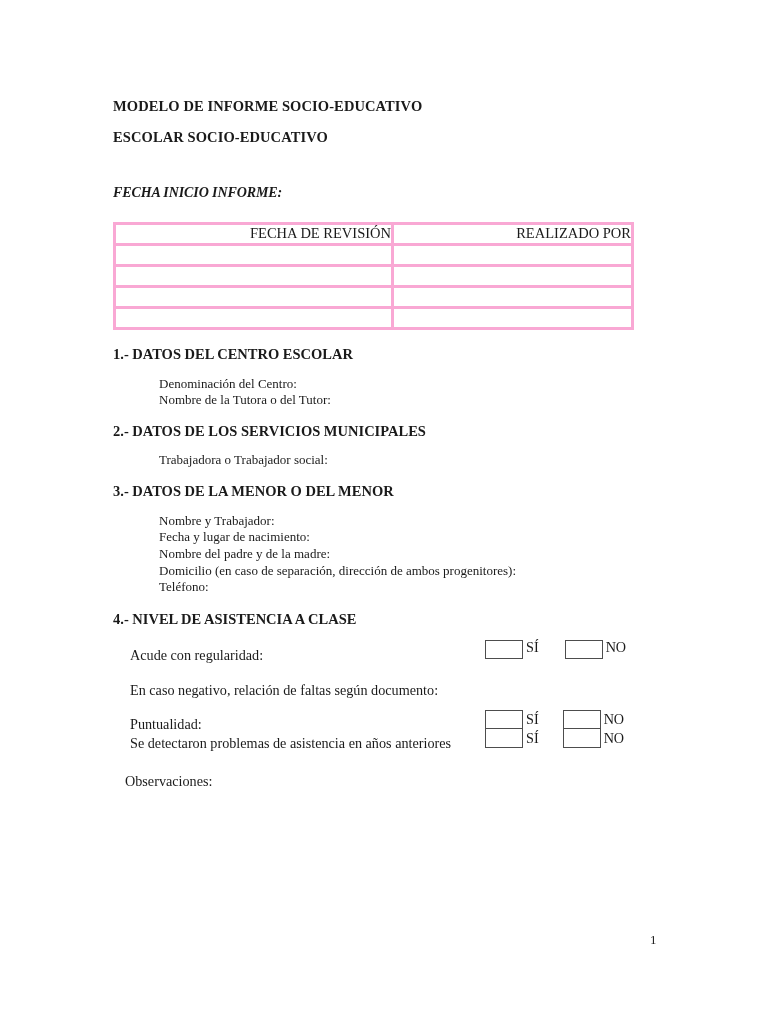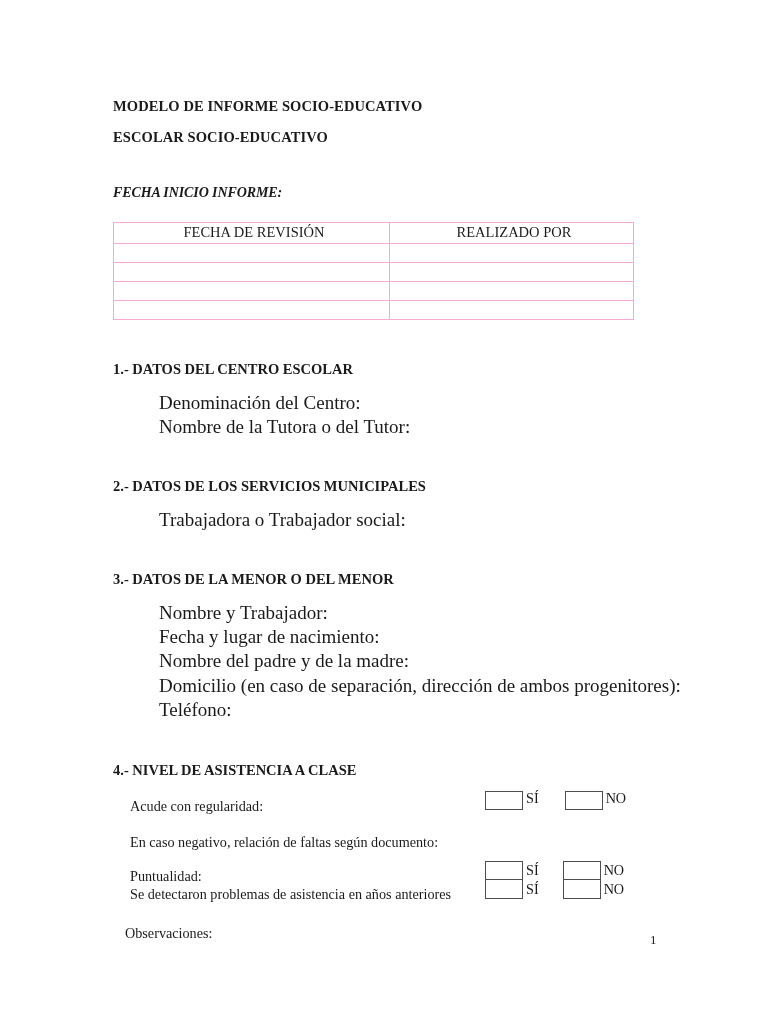--- a/index.html
+++ b/index.html
@@ -68,43 +68,42 @@
   }
 
   
   .rev-table {
     border-collapse: collapse;
     width: 521px;
     table-layout: fixed;
     margin: 0;
   }
   .rev-table td, .rev-table th {
-    border: 1px solid #f9a8d4;
+    border: 3px solid #f9a8d4;
     height: 18px;
     padding: 0 0 0 5px;
     font-size: 14.5px;
     font-weight: normal;
-    text-align: center;
+    text-align: right;
     vertical-align: middle;
     line-height: 1.05;
     margin-left: 34px;
   }
   .rev-table .col-a { width: 270px; }
   .rev-table .hdr { height: 21px; }
 
   
   .sec-head {
     font-weight: bold;
     font-size: 14.5px;
     line-height: 1.15;
-    margin-top: 25px;
   }
   .sec-body {
     margin-left: 46px;
-    font-size: 19px;
+    font-size: 13px;
     line-height: 1.28;
   }
   .sec-body div { white-space: nowrap; }
 
   
   .att-block { position: relative; }
   .att-line {
     font-size: 14.2px;
     line-height: 1.3;
     white-space: nowrap;

